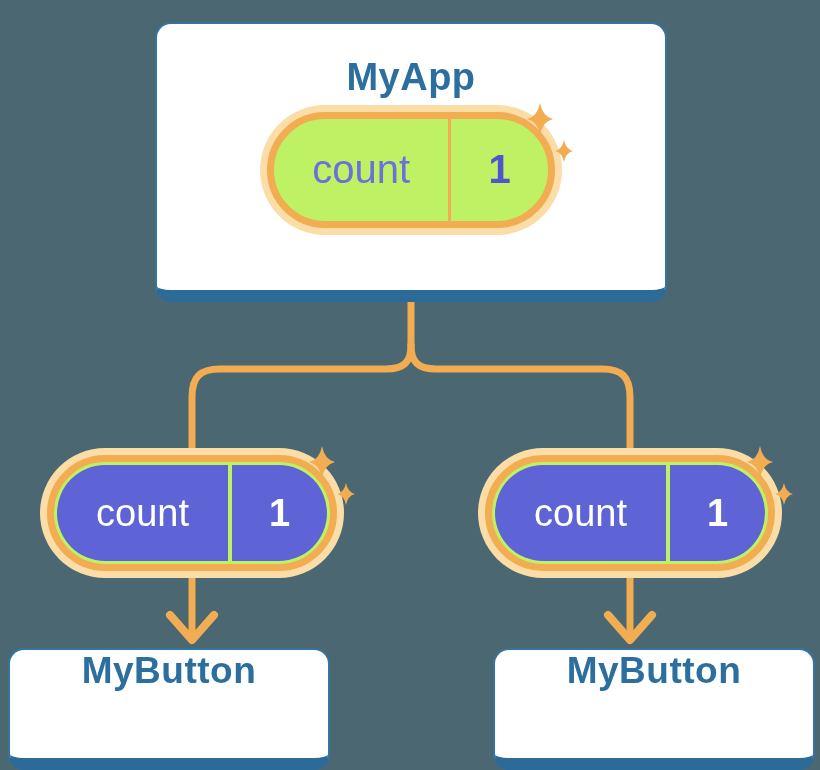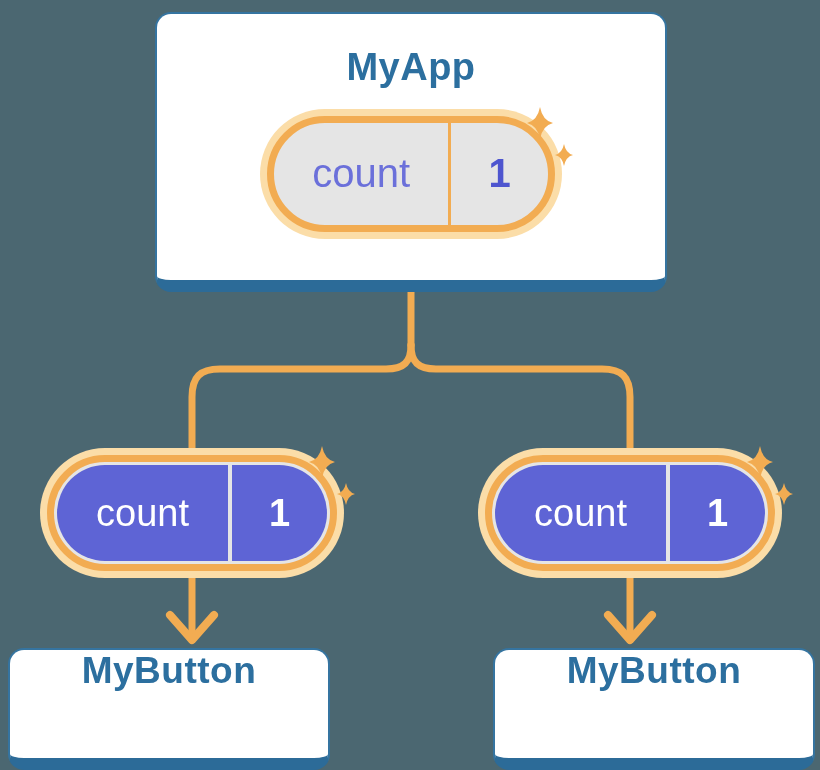--- a/index.html
+++ b/index.html
@@ -26,32 +26,32 @@
     align-items:center;
     color:#2C6F9F;
   }
   .card-title{
     font-size:38px;
     font-weight:700;
     letter-spacing:.5px;
     color:#2C6F9F;
     line-height:1.15;
   }
-  #root-card{left:155px;top:12px;width:512px;height:280px;padding-top:32px;gap:26px;}
+  #root-card{left:155px;top:22px;width:512px;height:280px;padding-top:32px;gap:12px;}
   .child-card{width:322px;height:122px;justify-content:flex-start;}
   #child-card-0{left:8px;top:648px;}
   #child-card-1{left:493px;top:648px;}
   .child-card .card-title{font-size:37px;}
 
   
   .pill{
     position:relative;
     box-sizing:border-box;
     width:288px;height:116px;
-    background:#e5e5e5;
+    background:#bef264;
     border:7px solid #F2AC52;
     border-radius:999px;
     box-shadow:0 0 0 7px #FBDDA8;
     display:flex;
     align-items:stretch;
   }
   .prop-pill{position:absolute;width:290px;padding:3px;}
   #prop-pill-0{left:47px;top:455px;}
   #prop-pill-1{left:485px;top:455px;}
 

